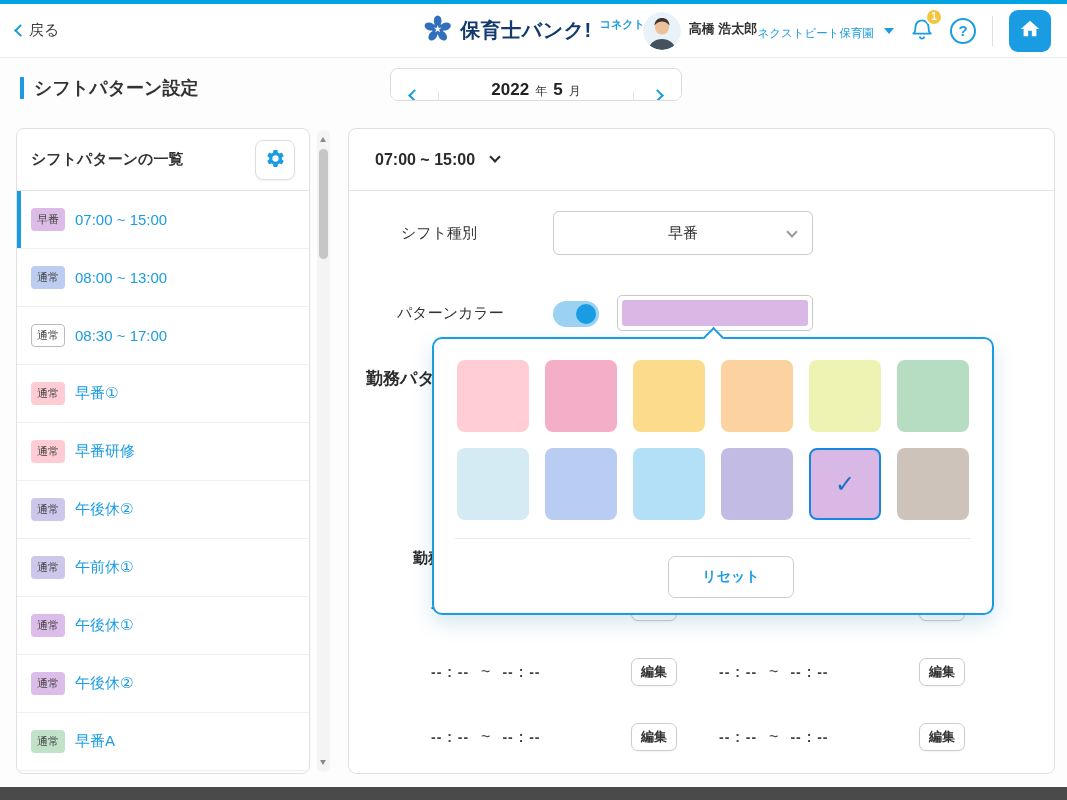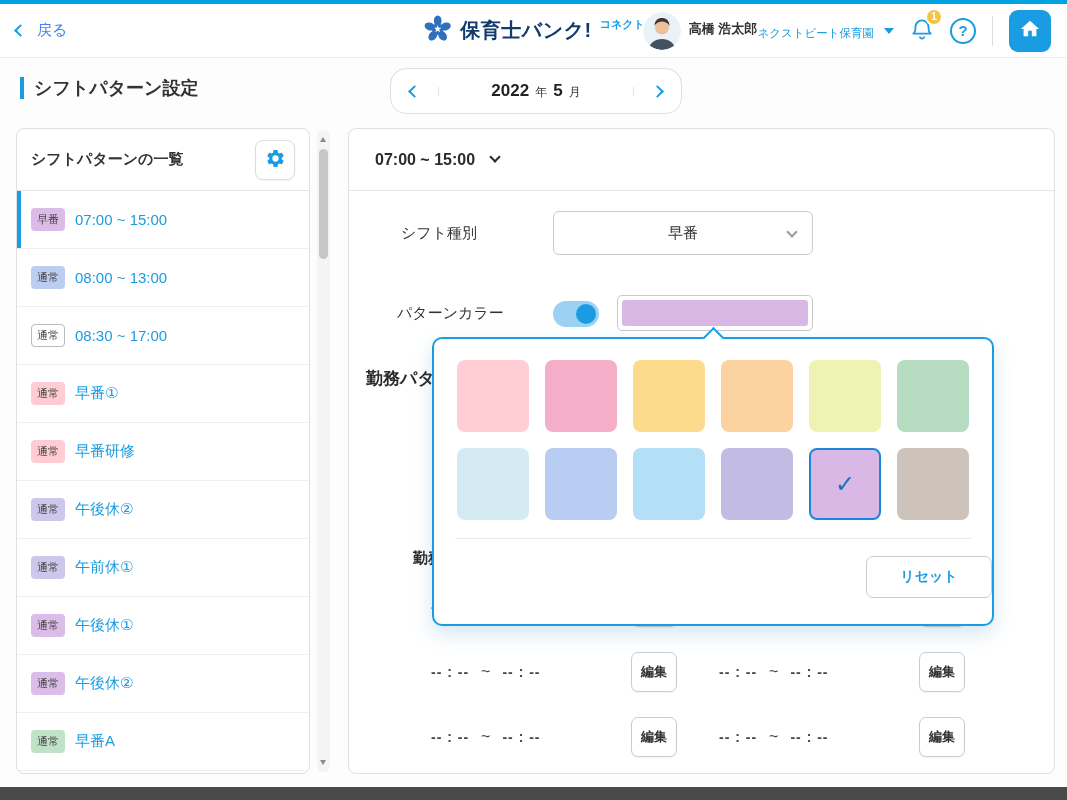--- a/index.html
+++ b/index.html
@@ -3,21 +3,21 @@
 <meta charset="utf-8">
 <style>
   * { margin:0; padding:0; box-sizing:border-box; }
   body { font-family:"Liberation Sans","DejaVu Sans",sans-serif; background:#e9e9e9; }
   .canvas { position:relative; width:1067px; height:800px; background:#fdfdfd; overflow:hidden; }
 
   
   .top-strip { position:absolute; top:0; left:0; width:100%; height:4px; background:#00a3e0; }
   .header { position:absolute; top:4px; left:0; width:100%; height:54px; background:#fff;
             border-bottom:1px solid #ececec; display:flex; align-items:center; padding:0 16px; z-index:5; }
-  .back { display:flex; align-items:center; gap:12px; color:#3b82f6; font-size:15px; cursor:pointer; }
+  .back { display:flex; align-items:center; gap:4px; color:#404040; font-size:15px; cursor:pointer; }
   .chev { display:inline-block; width:9px; height:9px; border-left:2.5px solid #1a9ce3; border-bottom:2.5px solid #1a9ce3; }
   .chev.left  { transform:rotate(45deg); }
   .chev.right { transform:rotate(225deg); }
   .chev.down-dark { width:8px; height:8px; border-width:2.4px; border-color:#2b2b2b; transform:rotate(-45deg); margin-top:-5px; }
   .chev.down-gray { width:8px; height:8px; border-width:2px; border-color:#9b9b9b; transform:rotate(-45deg); }
 
   .logo { position:absolute; left:50%; top:50%; transform:translate(-50%,-50%); display:flex; align-items:center; gap:8px; }
   .logo-title { font-size:20px; font-weight:bold; color:#123a6d; letter-spacing:.5px; }
   .logo-badge { font-size:11px; font-weight:bold; color:#1a9ce3; align-self:flex-start; margin-top:3px; }
 
@@ -37,22 +37,22 @@
           font-weight:bold; font-size:15px; display:flex; align-items:center; justify-content:center; cursor:pointer; }
   .vdiv { width:1px; height:30px; background:#ddd; margin:0 6px; }
   .home-btn { width:42px; height:42px; border-radius:9px; background:#1a9ce3; border:none;
               display:flex; align-items:center; justify-content:center; cursor:pointer; }
 
   
   .page-title-row { position:absolute; left:20px; top:76px; display:flex; align-items:center; gap:10px; }
   .title-bar { width:4px; height:22px; background:#1a9ce3; }
   .page-title { font-size:18px; font-weight:bold; color:#333; }
 
-  .date-nav { position:absolute; left:390px; top:68px; width:292px; height:46px; background:#fff;
-              border:1px solid #ddd; border-radius:16px; display:flex; align-items:center; overflow:hidden; }
+  .date-nav { position:absolute; left:390px; top:68px; width:292px; height:33px; background:#fff;
+              border:1px solid #ddd; border-radius:8px; display:flex; align-items:flex-end; overflow:hidden; }
   .dn-btn { width:48px; display:flex; align-items:center; justify-content:center; background:#fff; border:none; cursor:pointer; }
   .dn-btn.prev { border-right:1px solid #e4e4e4; }
   .dn-btn.next { border-left:1px solid #e4e4e4; }
   .dn-center { flex:1; display:flex; align-items:center; justify-content:center; gap:6px; }
   .dn-num  { font-size:17px; font-weight:bold; color:#222; }
   .dn-unit { font-size:12px; color:#333; padding-top:3px; }
 
   
   .sidebar { position:absolute; left:16px; top:128px; width:294px; height:646px; background:#fff;
              border:1px solid #e0e0e0; border-radius:8px; overflow:hidden; }
@@ -97,36 +97,36 @@
 
   .section-label { position:absolute; left:17px; top:238px; font-size:17px; font-weight:bold; color:#2b2b2b; white-space:nowrap; }
   .sub-label { position:absolute; left:64px; top:420px; font-size:15px; font-weight:bold; color:#2b2b2b; white-space:nowrap; }
 
   .time-col { position:absolute; width:246px; }
   .time-col.left  { left:82px;  top:456px; }
   .time-col.right { left:370px; top:456px; }
   .time-row { height:44px; display:flex; align-items:center; margin-bottom:21px; }
   .t   { font-size:14px; color:#444; font-weight:600; letter-spacing:1px; }
   .tsep { margin:0 12px; font-size:16px; color:#444; }
-  .edit-btn { width:46px; height:40px; margin-left:auto; background:#fff; border:1px solid #ccc; border-radius:7px;
+  .edit-btn { width:46px; height:28px; margin-left:auto; background:#fff; border:1px solid #ccc; border-radius:7px;
               font-size:13px; font-weight:bold; color:#333; cursor:pointer; box-shadow:0 1px 2px rgba(0,0,0,.05); }
 
   
   .popover { position:absolute; left:432px; top:337px; width:562px; background:#fff; border:2px solid #1a9ce3;
              border-radius:10px; box-shadow:0 8px 20px rgba(30,120,180,.18); z-index:30; }
   .popover-arrow { position:absolute; top:-9px; left:272px; width:15px; height:15px; background:#fff;
                    border-top:2px solid #1a9ce3; border-left:2px solid #1a9ce3; transform:rotate(45deg); }
   .swatch-grid { display:grid; grid-template-columns:repeat(6,72px); gap:16px; padding:21px 21px 18px; justify-content:center; }
   .swatch { width:72px; height:72px; border-radius:8px; position:relative; cursor:pointer; }
   .swatch.selected { border:2px solid #1b87da; }
   .swatch .check { display:none; }
   .swatch.selected .check { display:flex; position:absolute; inset:0; align-items:center; justify-content:center;
                             color:#1b6fc4; font-size:24px; font-weight:bold; }
   .popover-divider { height:1px; background:#e8e8e8; margin:0 21px; }
-  .popover-actions { display:flex; justify-content:flex-end; gap:16px; padding:17px 0 26px;margin-left:36px; }
+  .popover-actions { display:flex; justify-content:center; gap:16px; padding:17px 0 15px;margin-left:36px; }
   .btn-reset { width:126px; height:42px; border:1px solid #ccc; border-radius:7px; background:#fff;
                color:#1a9ce3; font-weight:bold; font-size:14px; cursor:pointer; }
   .btn-confirm { width:126px; height:42px; border:none; border-radius:7px; background:#1496e0;
                  color:#fff; font-weight:bold; font-size:14px; cursor:pointer; }
 
   .bottom-strip { position:absolute; bottom:0; left:0; width:100%; height:13px; background:#4a4a4a; }
 </style>
 </head>
 <body>
 

